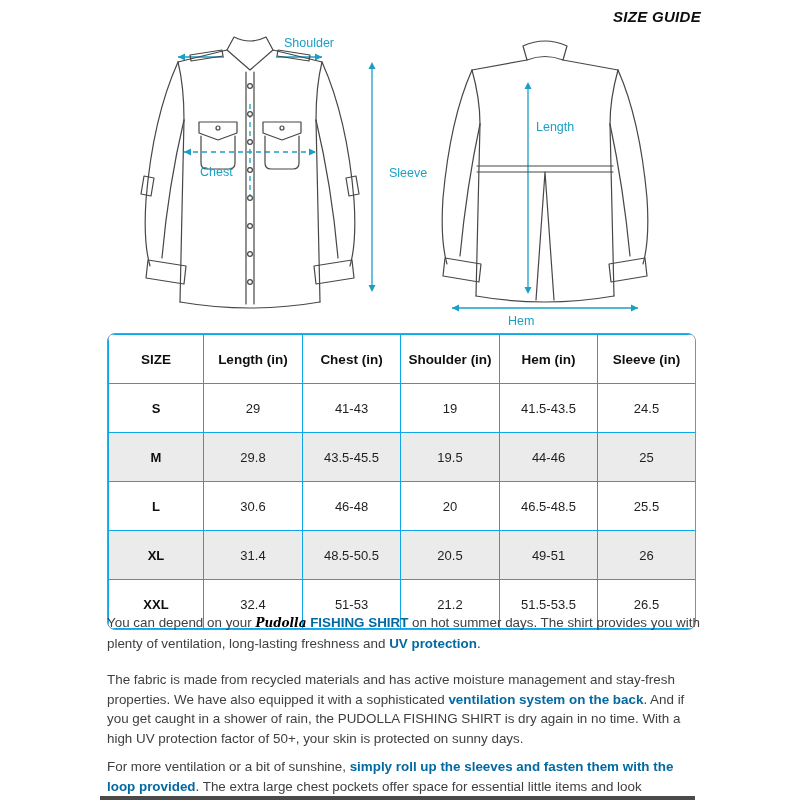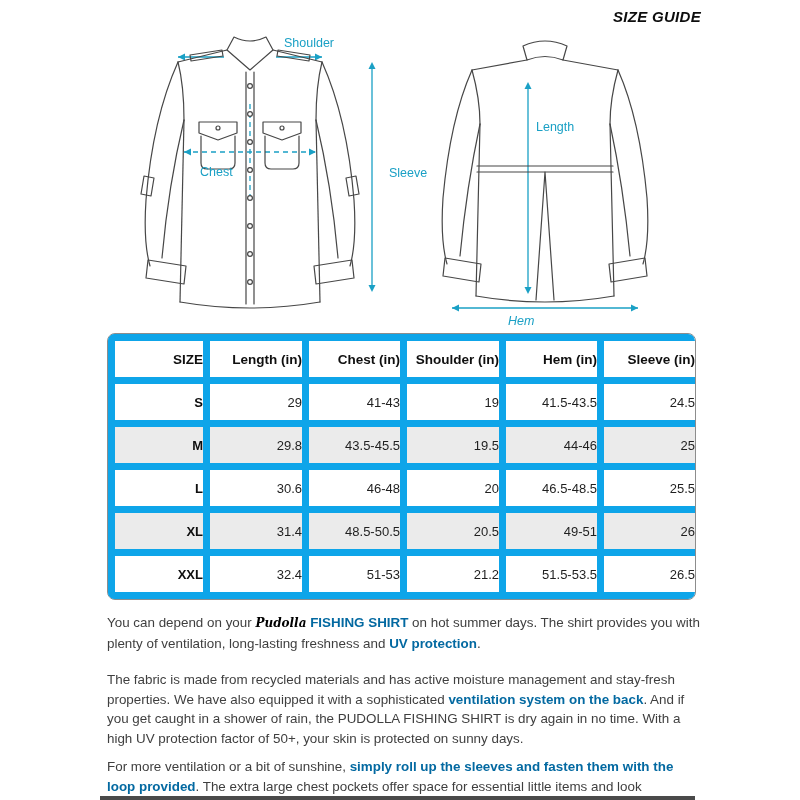--- a/index.html
+++ b/index.html
@@ -18,31 +18,31 @@
 
   .diagram-svg{position:absolute;left:100px;top:30px;}
 
   .dia-label{
     position:absolute;color:#1aa0c5;font-size:12.5px;white-space:nowrap;
   }
   .lbl-shoulder{left:284px;top:36px;}
   .lbl-chest{left:200px;top:165px;}
   .lbl-sleeve{left:377px;top:166px;margin-left:12px;}
   .lbl-length{left:536px;top:120px;}
-  .lbl-hem{left:508px;top:314px;font-style:italic;}
+  .lbl-hem{left:508px;top:314px;}
 
   .size-table{
     position:absolute;left:107px;top:333px;width:587px;
     border:1px solid #8d8d8d;border-radius:8px;overflow:hidden;
     background:#fff;
   }
   .size-table table{border-collapse:collapse;width:100%;table-layout:fixed;}
   .size-table th,.size-table td{
-    border:7px solid #0ea5e9;text-align:right;vertical-align:middle;
-    height:36px;font-size:13px;color:#1f1f1f;padding:0;
+    border:1px solid #0ea5e9;text-align:center;vertical-align:middle;
+    height:36px;font-size:13px;color:#1f1f1f;padding:6px;
   }
   .size-table th{font-weight:700;font-size:13.5px;color:#0f0f0f;background:#fff;}
   .size-table td:first-child{font-weight:700;color:#0f0f0f;}
   .size-table tr.alt{background:#ebebeb;}
 
   .para{
     position:absolute;left:107px;width:594px;
     font-size:13.4px;line-height:19.5px;color:#3f3f3f;
   }
   .para .seg-bold{font-weight:700;color:#0369a1;}

